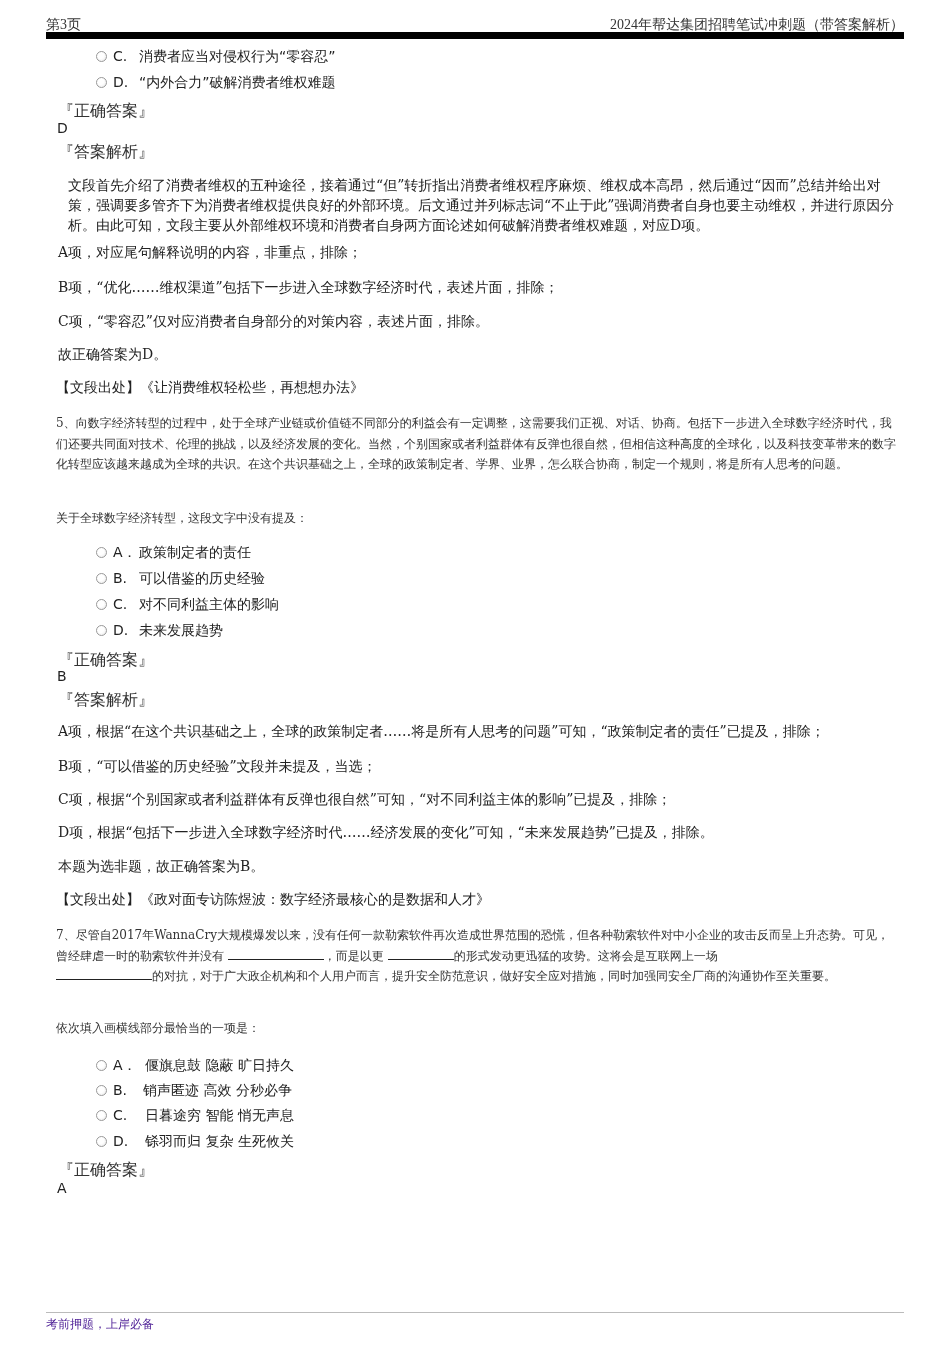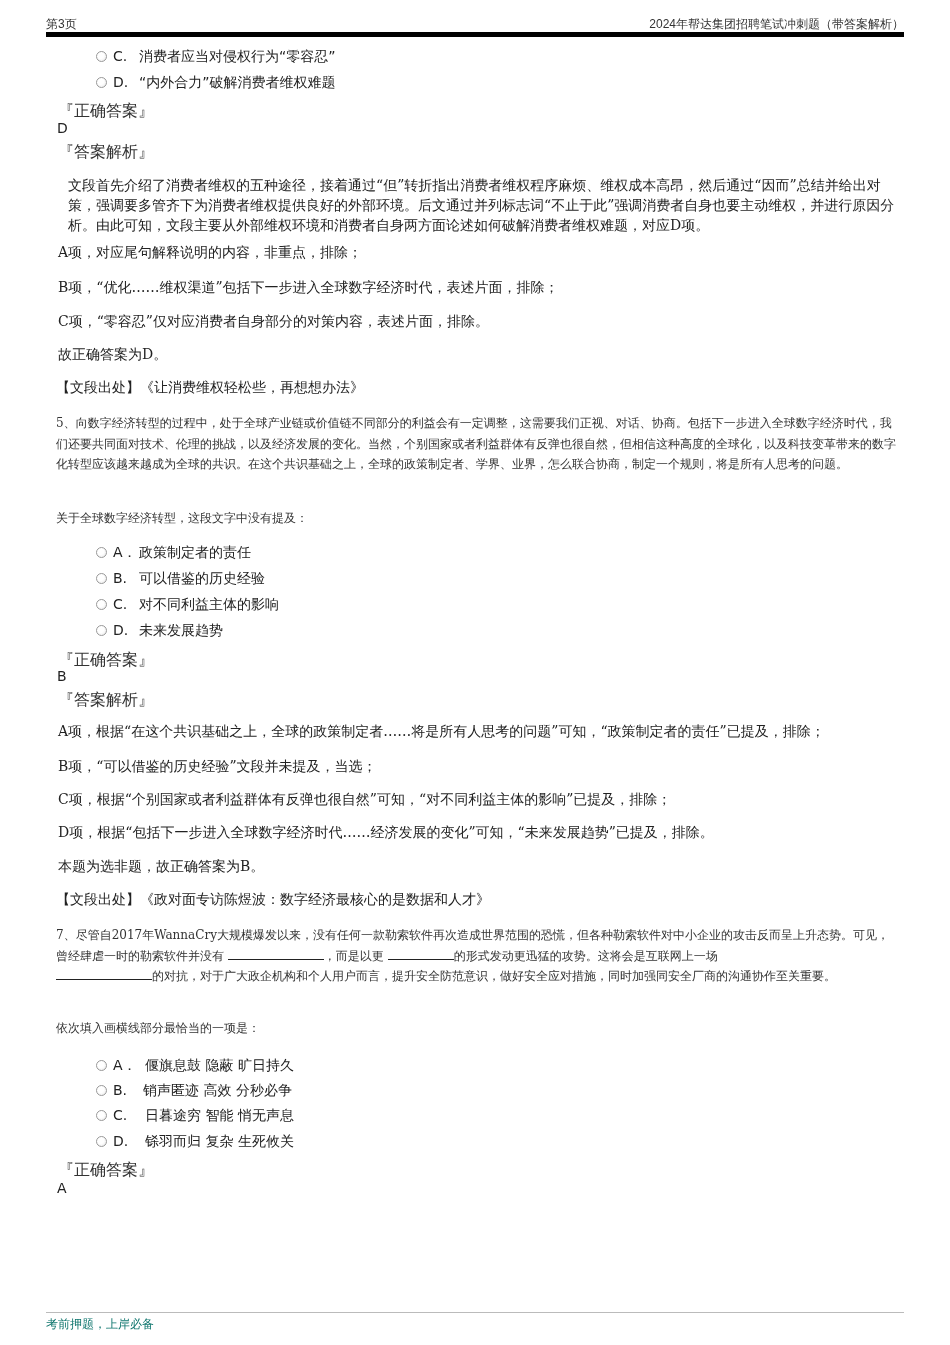--- a/index.html
+++ b/index.html
@@ -1,24 +1,24 @@
 <!DOCTYPE html>
 <html><head>
 <meta charset="utf-8">
 <style>
   html, body { margin: 0; padding: 0; background: #ffffff; }
   body { width: 950px; height: 1345px; position: relative; overflow: hidden;
          font-family: "DejaVu Serif", "Liberation Serif", serif; color: #222; }
   .header { position: absolute; left: 46px; right: 46px; top: 14px; height: 18px;
-            border-bottom: 5px solid #000000; font-size: 12px; color: #333;
-            font-family: Liberation Sans, sans-serif; }
+            border-bottom: 7px solid #000000; font-size: 14px; color: #333;
+            font-family: Liberation Serif, serif; }
   .header .left { position: absolute; left: 0; top: 2px; }
   .header .right { position: absolute; right: 0; top: 2px; }
   .footer { position: absolute; left: 46px; right: 46px; top: 1312px; height: 20px;
-            border-top: 1px solid #bbb; font-size: 12px; color: #0f766e;
+            border-top: 1px solid #bbb; font-size: 12px; color: #4c1d95;
             font-family: "Liberation Sans", "DejaVu Sans", sans-serif; }
   .footer .left { position: absolute; left: 0; top: 3px; }
   .footer .right { position: absolute; right: 0; top: 11px; margin-top: 31px; }
   .opt { position: absolute; left: 96px; font-size: 14px; white-space: nowrap;
          font-family: "DejaVu Sans", sans-serif; }
   .radio { display: inline-block; width: 9px; height: 9px; border: 1px solid #999;
            border-radius: 50%; margin-right: 6px; vertical-align: -1px;
            background: radial-gradient(circle at 40% 40%, #fff 40%, #e4e4e4 100%); }
   .optkey { display: inline-block; width: 26px; }
   .label { position: absolute; left: 58px; font-size: 16px; color: #333; }

